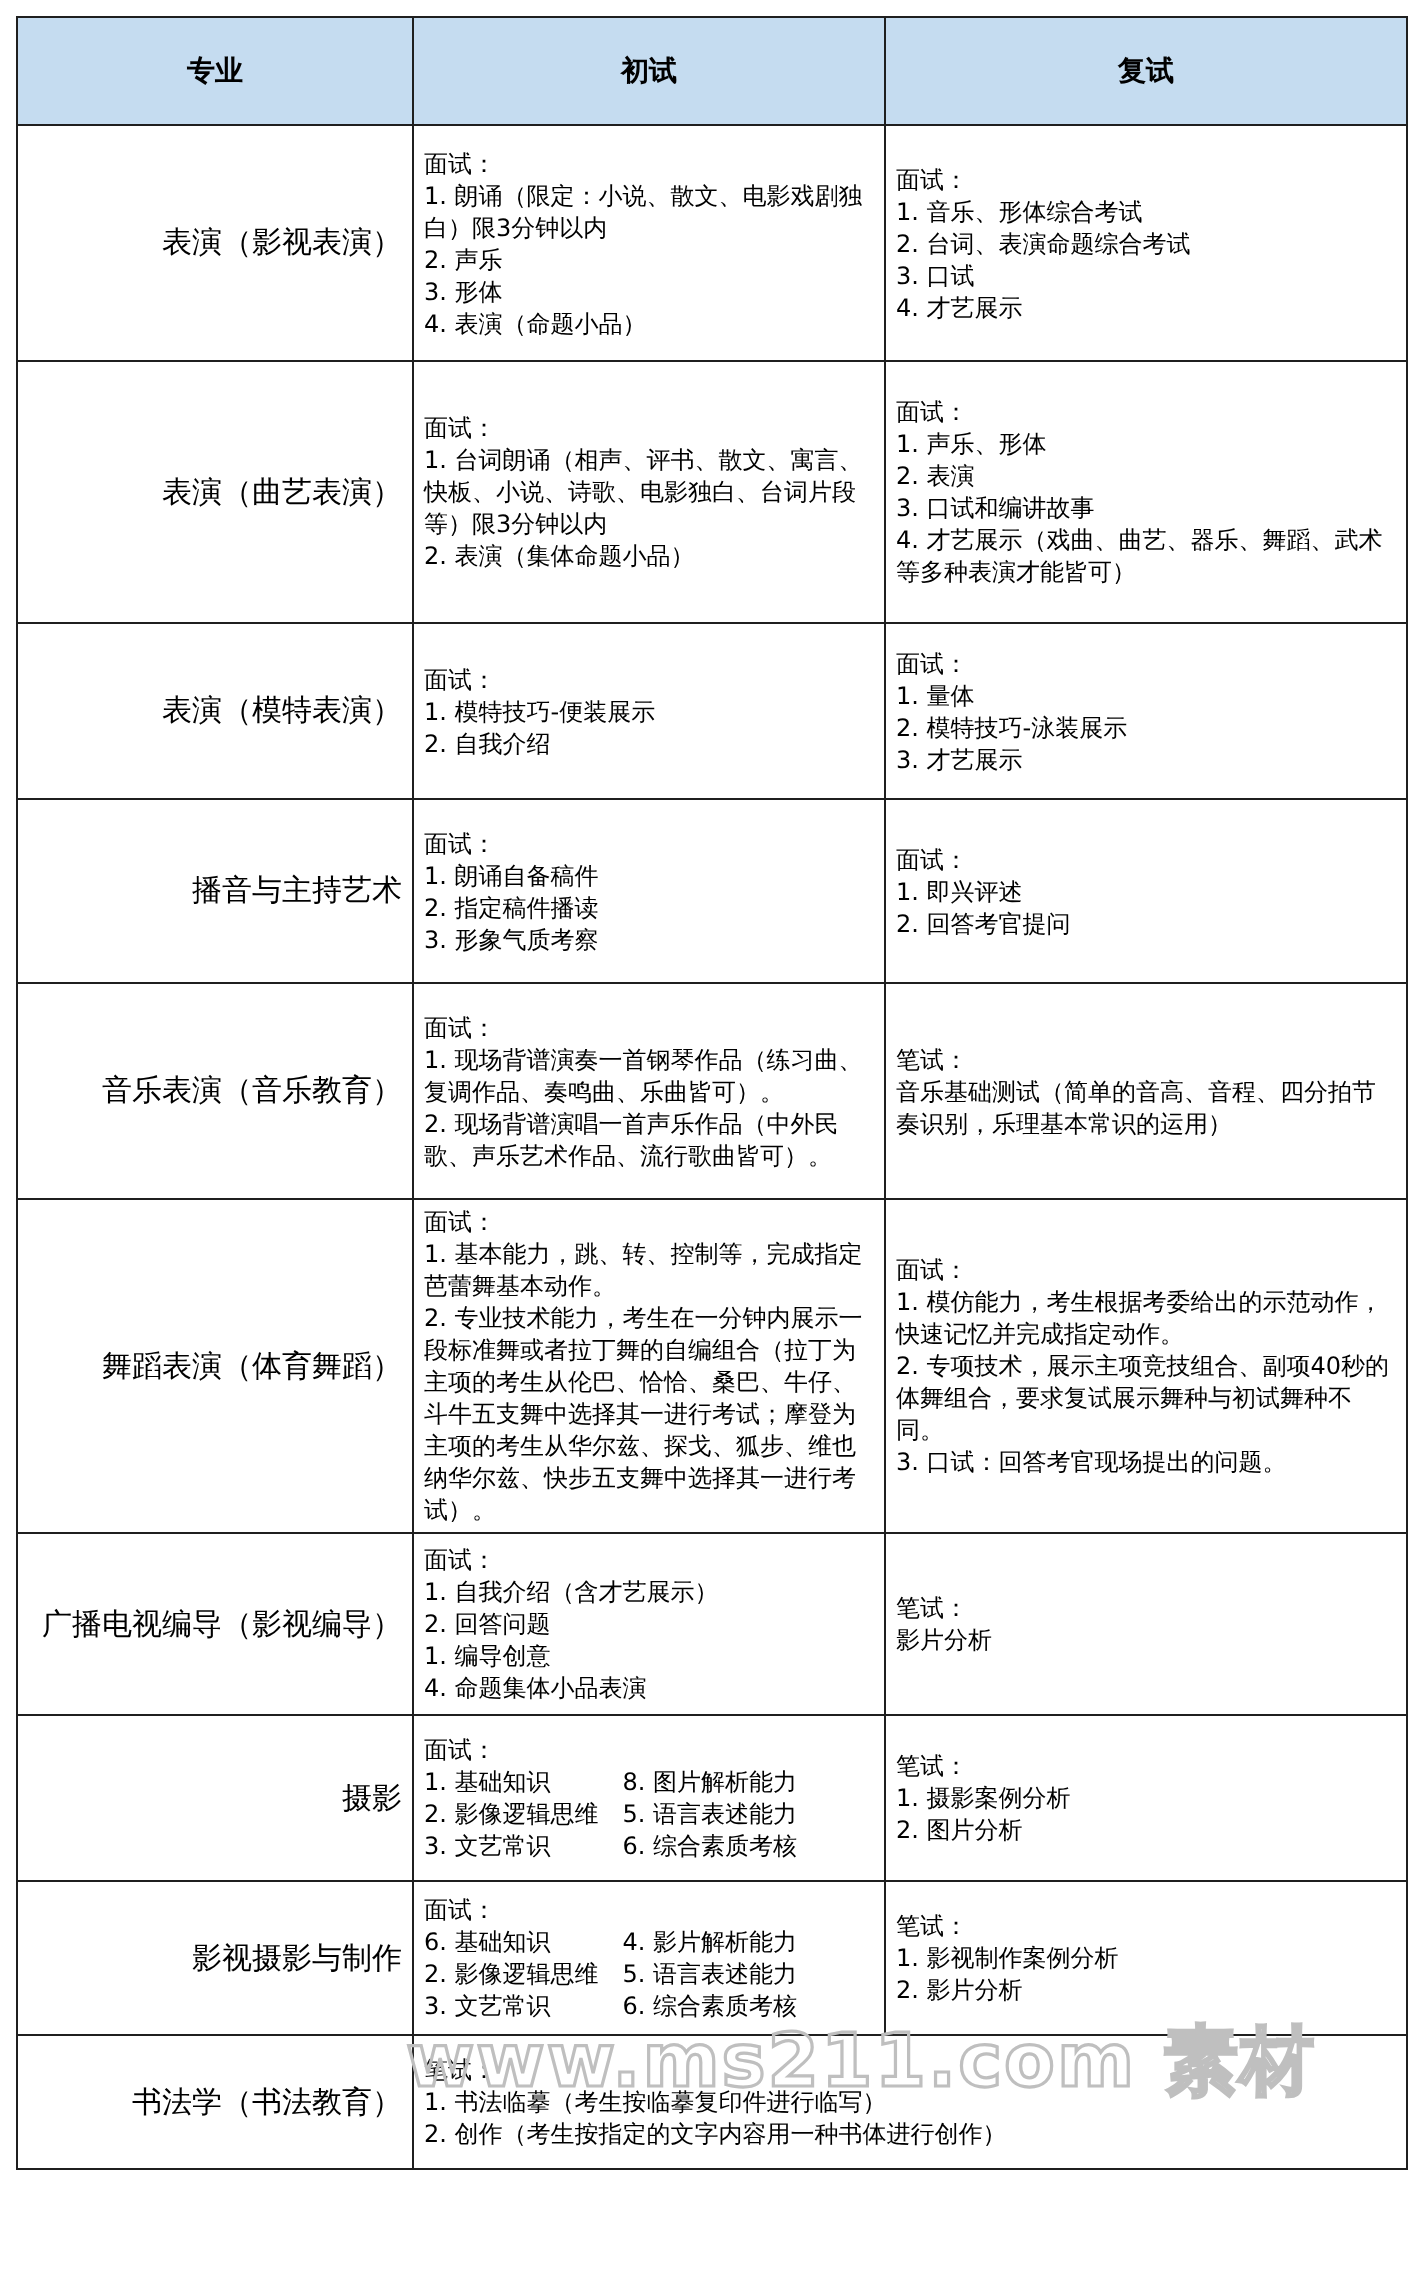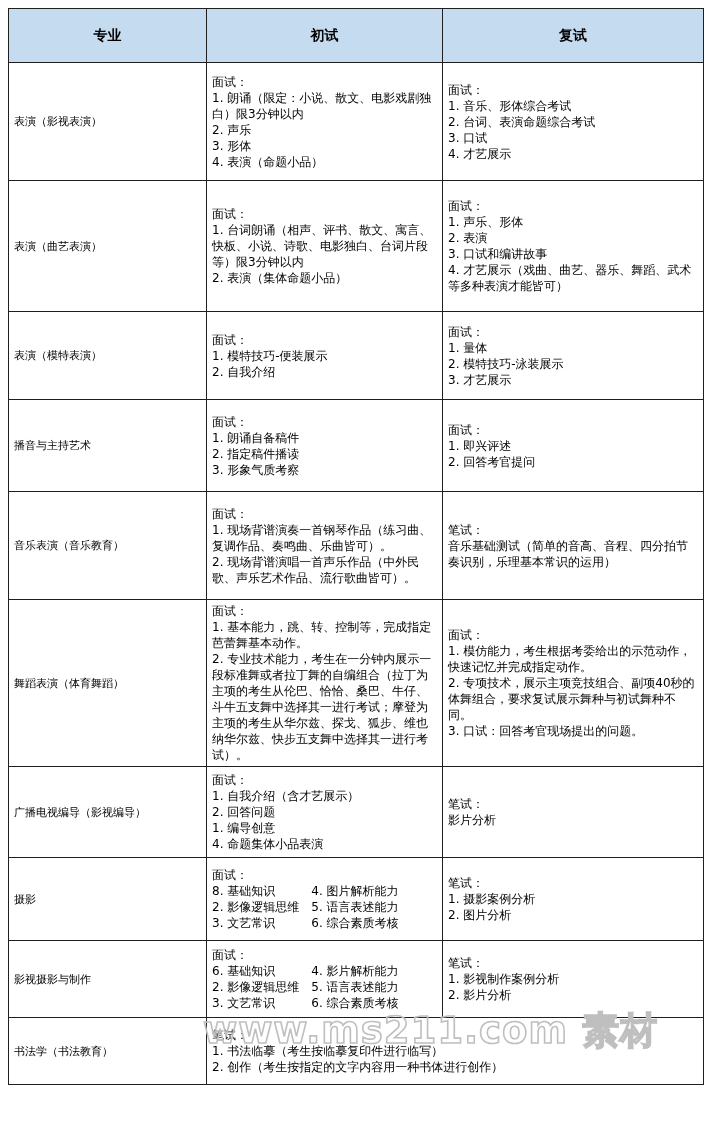--- a/index.html
+++ b/index.html
@@ -32,22 +32,22 @@
     box-sizing: border-box;
   }
   thead th {
     background: #c5dcf0;
     font-size: 14px;
     font-weight: bold;
     text-align: center;
     height: 54px;
   }
   td.major-cell {
-    text-align: left;
-    font-size: 11px;
+    text-align: right;
+    font-size: 15px;
     padding: 3px 6px;
   }
   td.exam-cell {
     font-size: 12px;
     text-align: left;
   }
   .line {
     white-space: pre-wrap;
     line-height: 16px;
     word-break: break-all;
@@ -182,21 +182,21 @@
           </td>
           <td class="exam-cell">
             <div class="line">笔试：</div>
             <div class="line">影片分析</div>
           </td>
         </tr>
         <tr style="height: 83px;">
           <td class="major-cell">摄影</td>
           <td class="exam-cell">
             <div class="line">面试：</div>
-            <div class="line">8. 基础知识　　　4. 图片解析能力</div>
+            <div class="line">1. 基础知识　　　8. 图片解析能力</div>
             <div class="line">2. 影像逻辑思维　5. 语言表述能力</div>
             <div class="line">3. 文艺常识　　　6. 综合素质考核</div>
           </td>
           <td class="exam-cell">
             <div class="line">笔试：</div>
             <div class="line">1. 摄影案例分析</div>
             <div class="line">2. 图片分析</div>
           </td>
         </tr>
         <tr style="height: 77px;">

